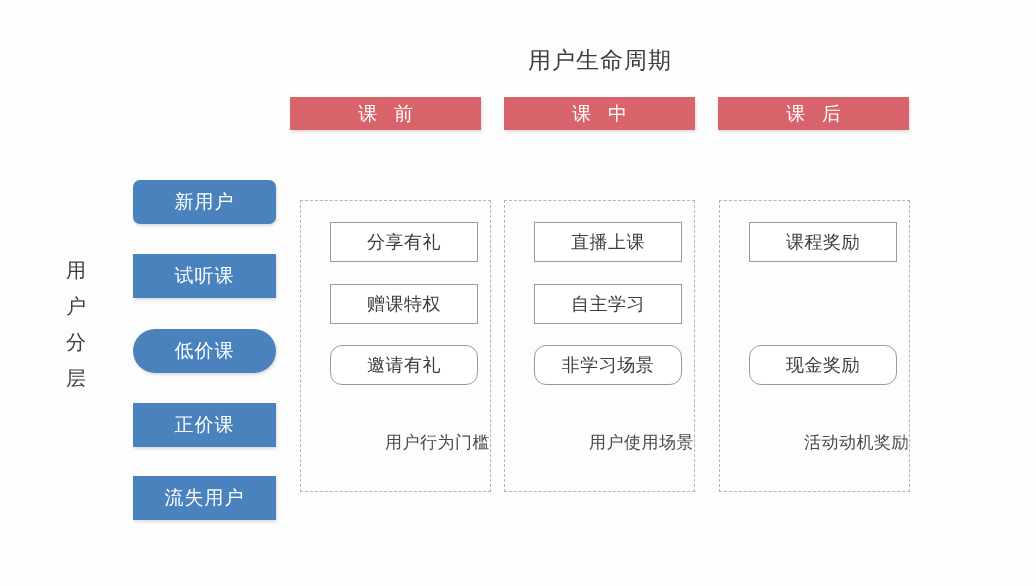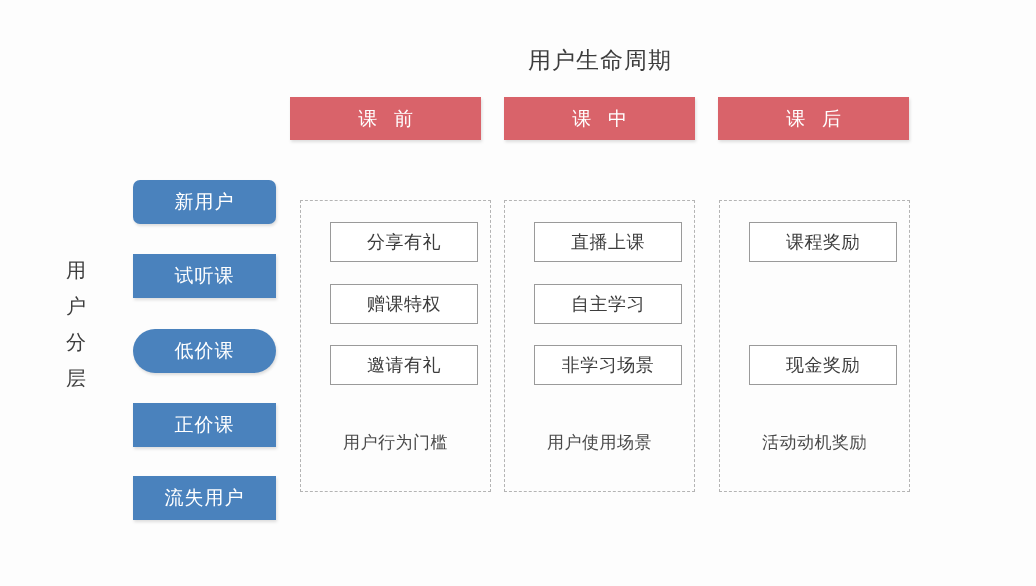--- a/index.html
+++ b/index.html
@@ -54,21 +54,21 @@
     letter-spacing: 0px;
   }
   .segment-axis-label span {
     display: block;
   }
 
   
   .phase-header {
     position: absolute;
     top: 97px;
-    height: 43px;
+    height: 33px;
     background: #d9636a;
     color: #ffffff;
     font-size: 19px;
     letter-spacing: 6px;
     text-indent: 6px;
     display: flex;
     align-items: center;
     justify-content: center;
     box-shadow: 1px 2px 3px rgba(0,0,0,0.13);
     box-sizing: border-box;
@@ -122,28 +122,28 @@
     color: #3d3d3d;
     font-size: 18px;
     letter-spacing: 0.5px;
     display: flex;
     align-items: center;
     justify-content: center;
     box-sizing: border-box;
   }
   .item-box.i0 { top: 21px; }
   .item-box.i1 { top: 83px; }
-  .item-box.i2 { top: 144px; }
+  .item-box.i2 { top: 144px; border-radius: 12px; }
 
   .column-footer {
     position: absolute;
     left: 0;
     right: 0;
     top: 230px;
-    text-align: center;
+    text-align: right;
     font-size: 17px;
     color: #4a4a4a;
     letter-spacing: 0.5px;
     white-space: nowrap;
   }
 </style>
 </head>
 <body>
 
 <div id="canvas">

